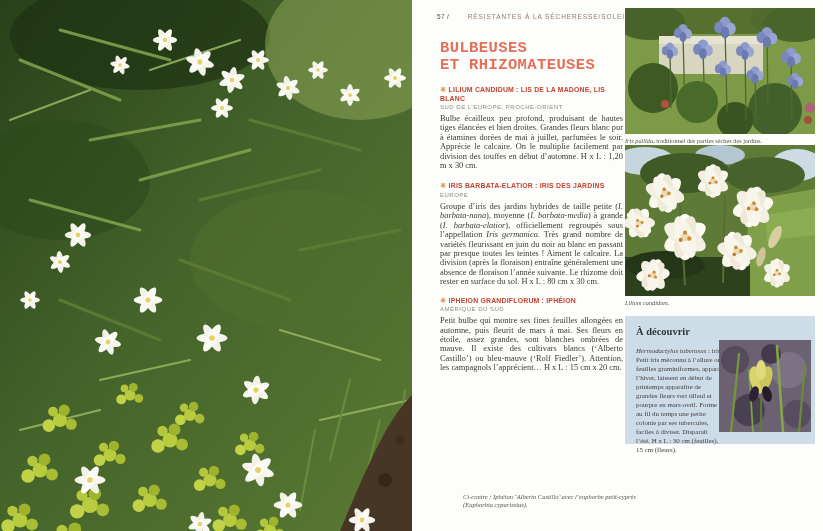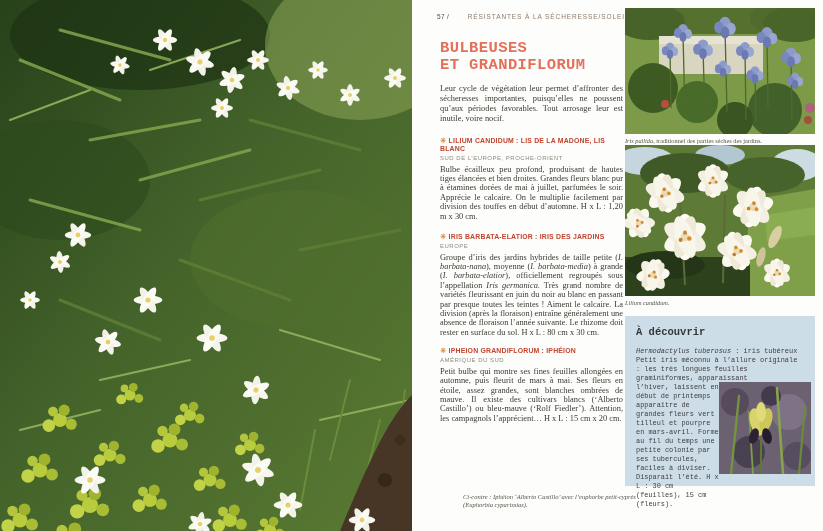--- a/index.html
+++ b/index.html
@@ -32,23 +32,23 @@
   .bd{font-weight:bold;}
   .credit{position:absolute;left:51px;top:486px;width:175px;font-size:6.5px;line-height:8.2px;
           font-style:italic;color:#55544c;}
   
   .img-col{position:absolute;left:213px;top:8px;width:190px;}
   .img-col figure{margin:0;}
   .img-col svg{display:block;width:190px;}
   figcaption{font-size:6.3px;line-height:8px;color:#55544c;margin-top:3px;}
   .fig-lily{margin-top:8px;}
   
-  .box{margin-top:9px;position:relative;background:#cddde7;width:190px;height:170px;
+  .box{margin-top:9px;position:relative;background:#cddde7;width:190px;height:128px;
        box-sizing:border-box;padding:10px 10px 9px 11px;
-       font-family:Liberation Mono, monospace;color:#3f3f3f;}
+       font-family:Liberation Serif, serif;color:#3f3f3f;}
   .box-title{font-size:10.5px;font-weight:bold;color:#33373a;margin:0 0 9px 0;}
   .box-species{font-size:6.9px;line-height:9px;margin:0;}
   .box-body{font-size:6.9px;line-height:9px;margin:0;}
   .box-body.narrow{width:84px;}
   .box-photo{position:absolute;right:4px;bottom:12px;width:92px;height:92px;}
   .box-photo svg{width:92px;height:92px;display:block;}
 </style>
 </head>
 <body>
 
@@ -160,24 +160,23 @@
   <section class="page">
 
     <header class="page-header">
       <span class="page-num">57 /</span>
       <span>RÉSISTANTES À LA SÉCHERESSE/SOLEIL</span>
     </header>
 
     <div class="text-col">
       <h1 class="title">
         <span>BULBEUSES</span><br>
-        <span>ET GRANDIFLORUM</span>
+        <span>ET RHIZOMATEUSES</span>
       </h1>
 
-      <p class="intro">Leur cycle de végétation leur permet d’affronter des sécheresses importantes, puisqu’elles ne poussent qu’aux périodes favorables. Tout arrosage leur est inutile, voire nocif.</p>
 
       <div class="sec">
         <h3 class="sec-head">
           <span class="bullet">✳</span>
           <span>LILIUM CANDIDUM : LIS DE LA MADONE, LIS BLANC</span>
         </h3>
         <p class="sec-origin">SUD DE L’EUROPE, PROCHE-ORIENT</p>
         <p class="sec-body">Bulbe écailleux peu profond, produisant de hautes tiges élancées et bien droites. Grandes fleurs blanc pur à étamines dorées de mai à juillet, parfumées le soir. Apprécie le calcaire. On le multiplie facilement par division des touffes en début d’automne. H x L : 1,20 m x 30 cm.</p>
       </div>
 

